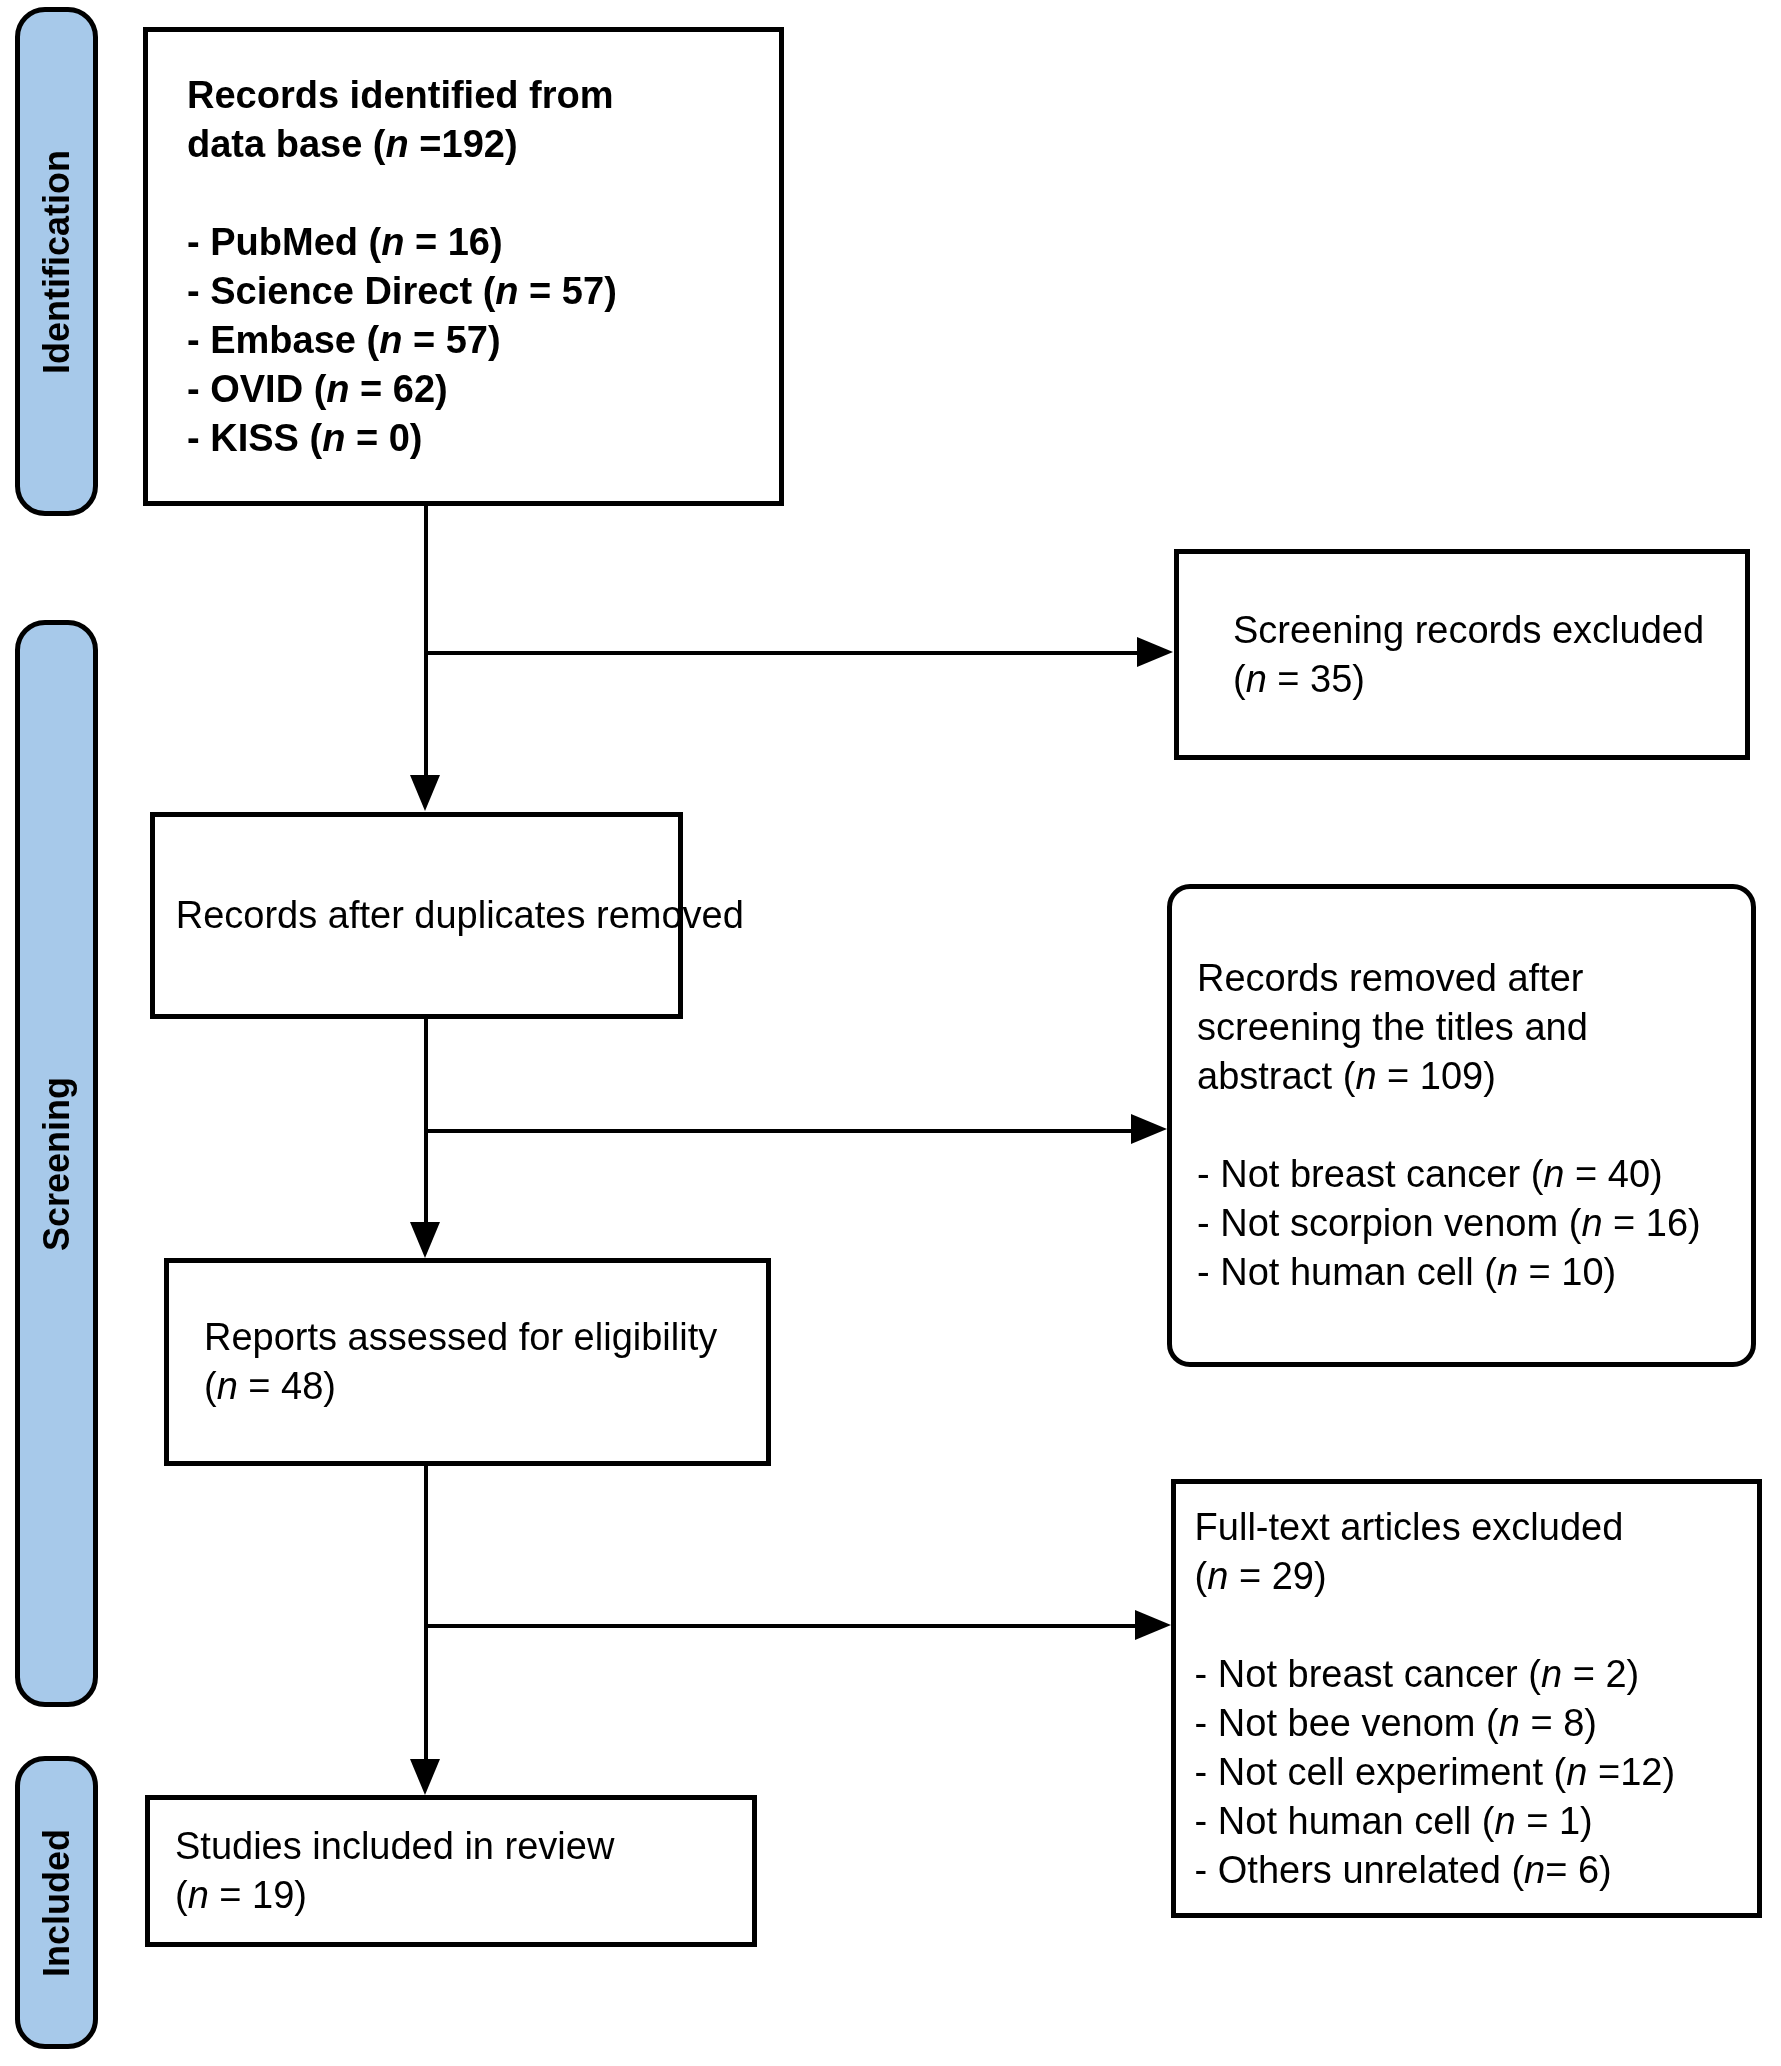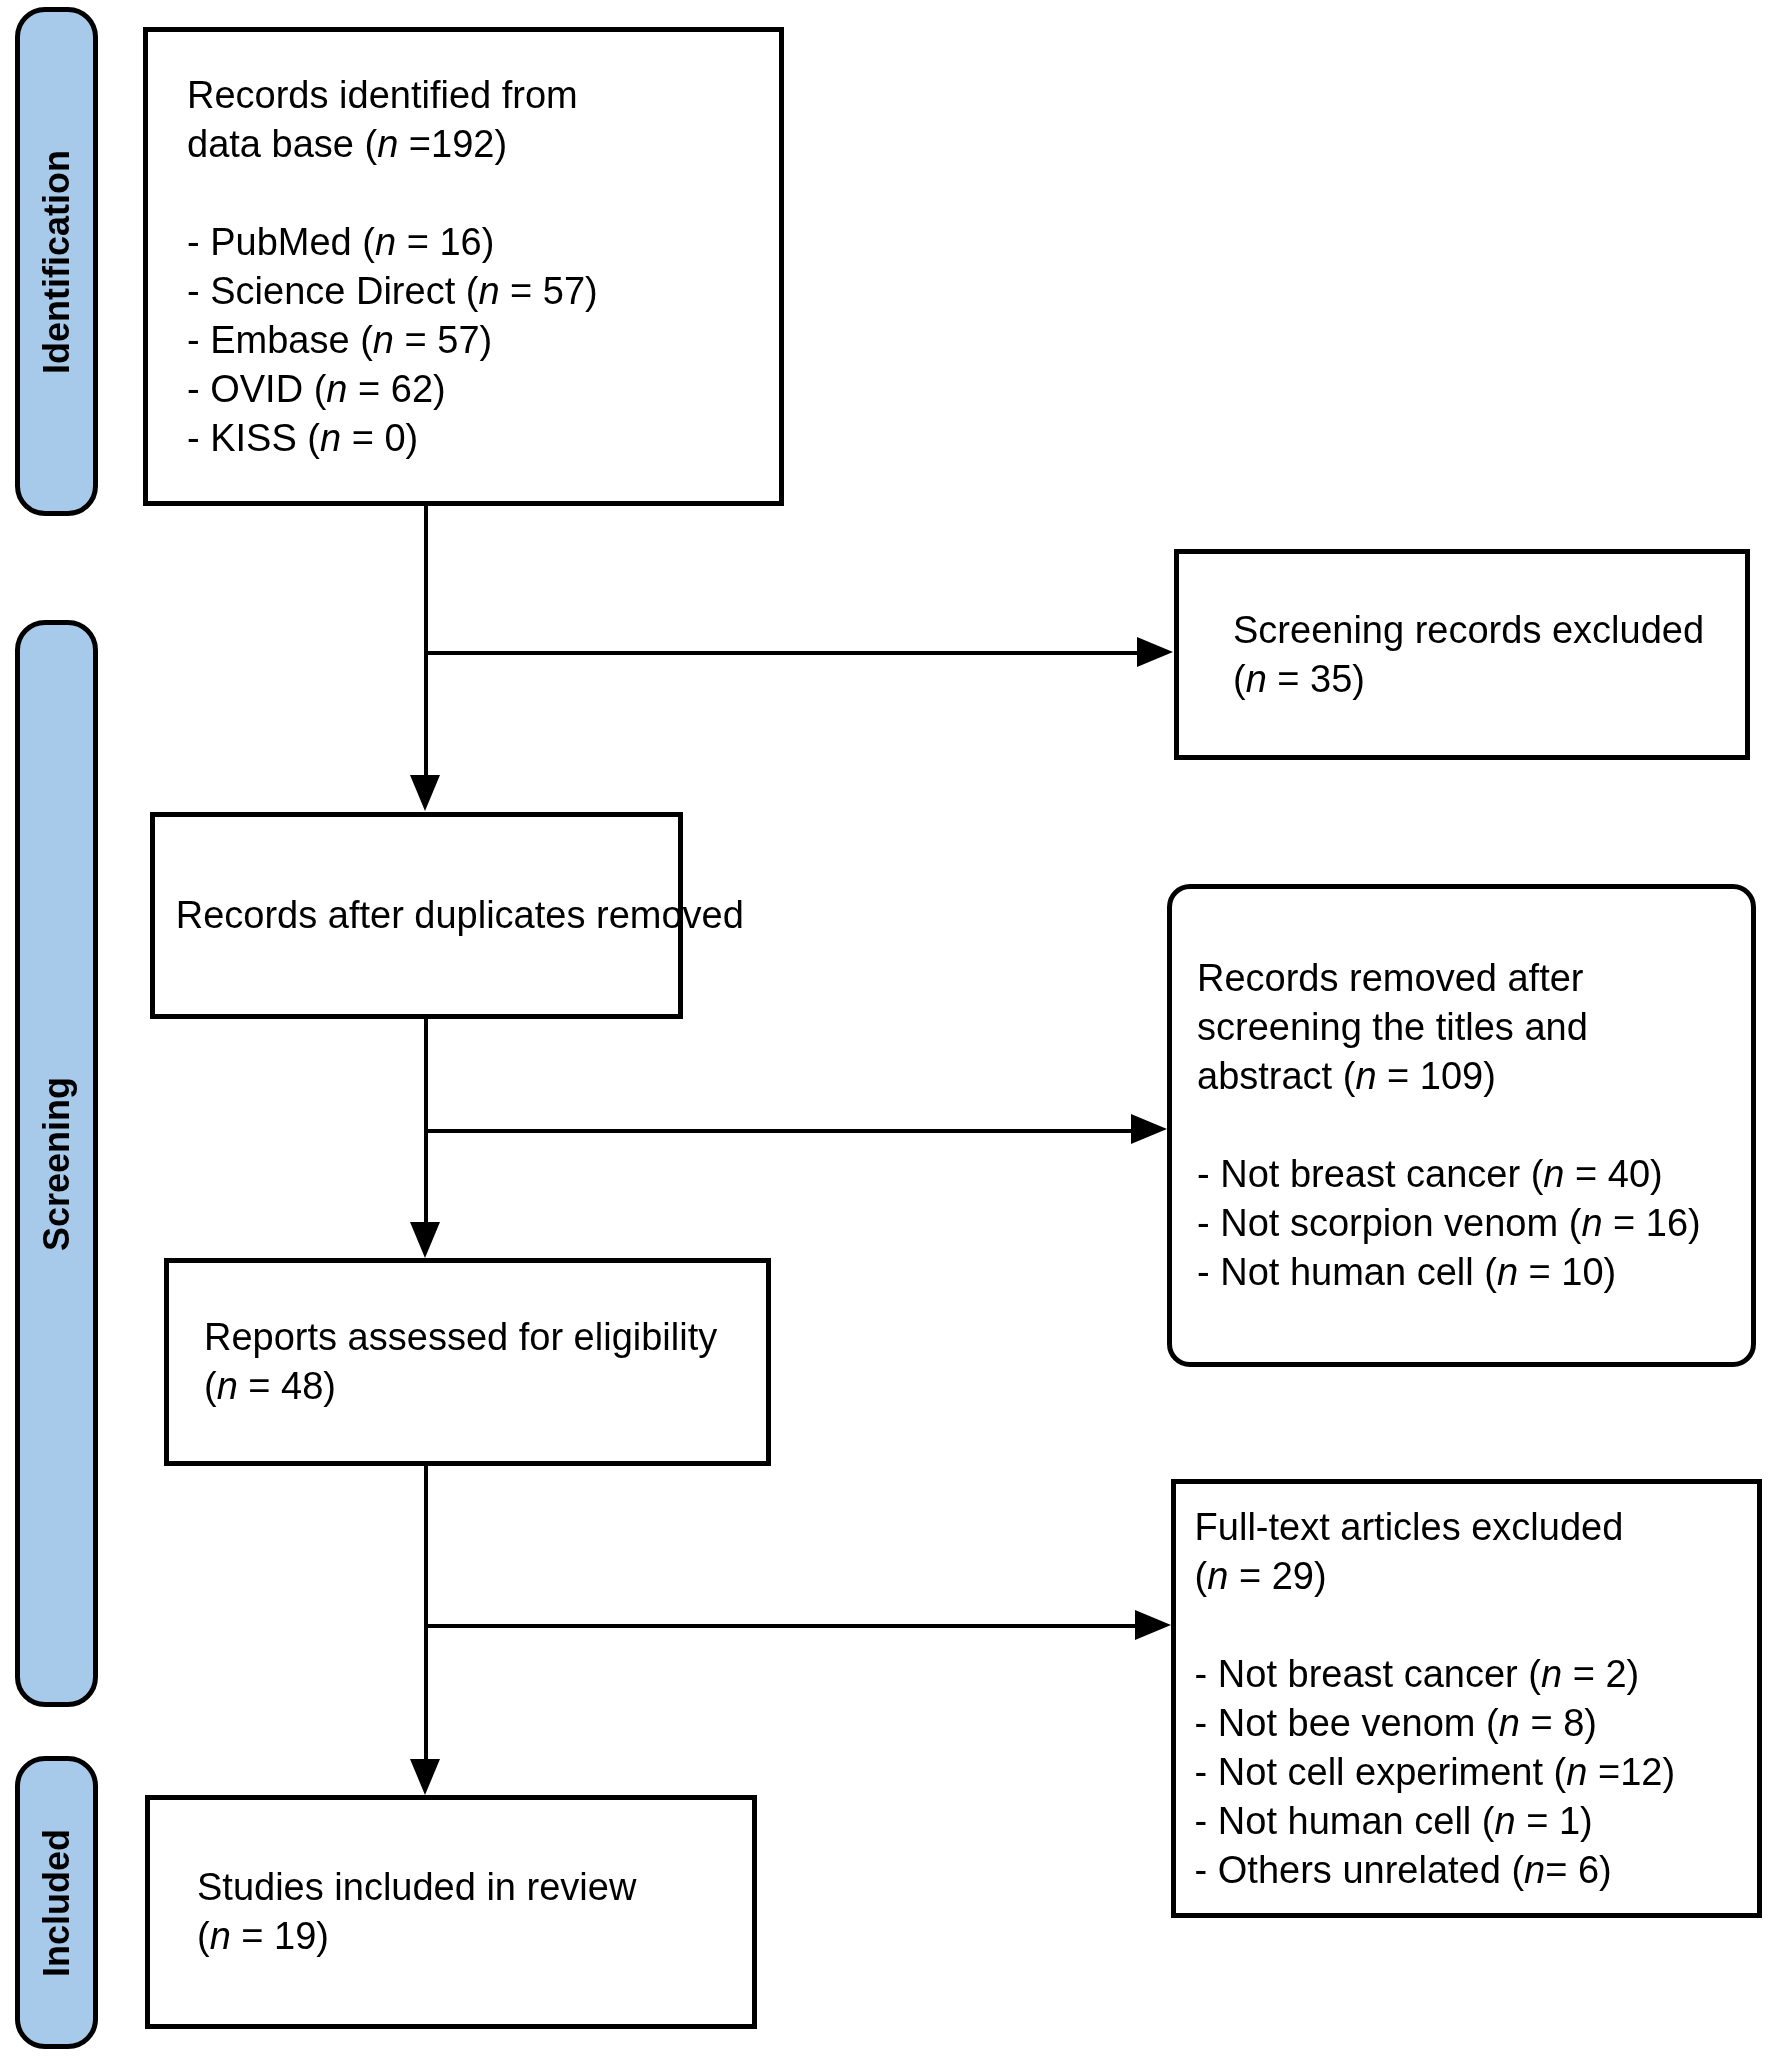--- a/index.html
+++ b/index.html
@@ -71,21 +71,21 @@
   <div class="stage" style="left:15.3px;top:7.4px;height:509px;">
     <span class="stage-text">Identification</span>
   </div>
   <div class="stage" style="left:15.3px;top:620px;height:1087px;">
     <span class="stage-text">Screening</span>
   </div>
   <div class="stage" style="left:15.3px;top:1756px;height:293px;">
     <span class="stage-text">Included</span>
   </div>
 
-  <div class="flowbox" style="left:143px;top:27px;width:641px;height:479px;padding-left:39px;">
+  <div class="flowbox" style="left:143px;top:27px;width:641px;height:479px;padding-left:39px;font-weight:bold;">
     <div class="box-title">
         <div class="tline">Records identified from</div>
         <div class="tline">data base (<i>n</i> =192)</div>
       </div>
     <div class="box-items">
         <div class="iline">- PubMed (<i>n</i> = 16)</div>
         <div class="iline">- Science Direct (<i>n</i> = 57)</div>
         <div class="iline">- Embase (<i>n</i> = 57)</div>
         <div class="iline">- OVID (<i>n</i> = 62)</div>
         <div class="iline">- KISS (<i>n</i> = 0)</div>
@@ -132,21 +132,21 @@
       </div>
     <div class="box-items">
         <div class="iline">- Not breast cancer (<i>n</i> = 2)</div>
         <div class="iline">- Not bee venom (<i>n</i> = 8)</div>
         <div class="iline">- Not cell experiment (<i>n</i> =12)</div>
         <div class="iline">- Not human cell (<i>n</i> = 1)</div>
         <div class="iline">- Others unrelated (<i>n</i>= 6)</div>
       </div>
   </div>
 
-  <div class="flowbox" style="left:145px;top:1795px;width:612px;height:234px;padding-left:47px;">
+  <div class="flowbox" style="left:145px;top:1795px;width:612px;height:152px;padding-left:25px;">
     <div class="box-title">
         <div class="tline">Studies included in review</div>
         <div class="tline">(<i>n</i> = 19)</div>
       </div>
   </div>
 
   <div class="line-v" style="left:424px;top:506px;height:271px;"></div>
   <div class="arrow-down" style="left:410px;top:775px;"></div>
 
   <div class="line-h" style="left:426px;top:651px;width:713px;"></div>

